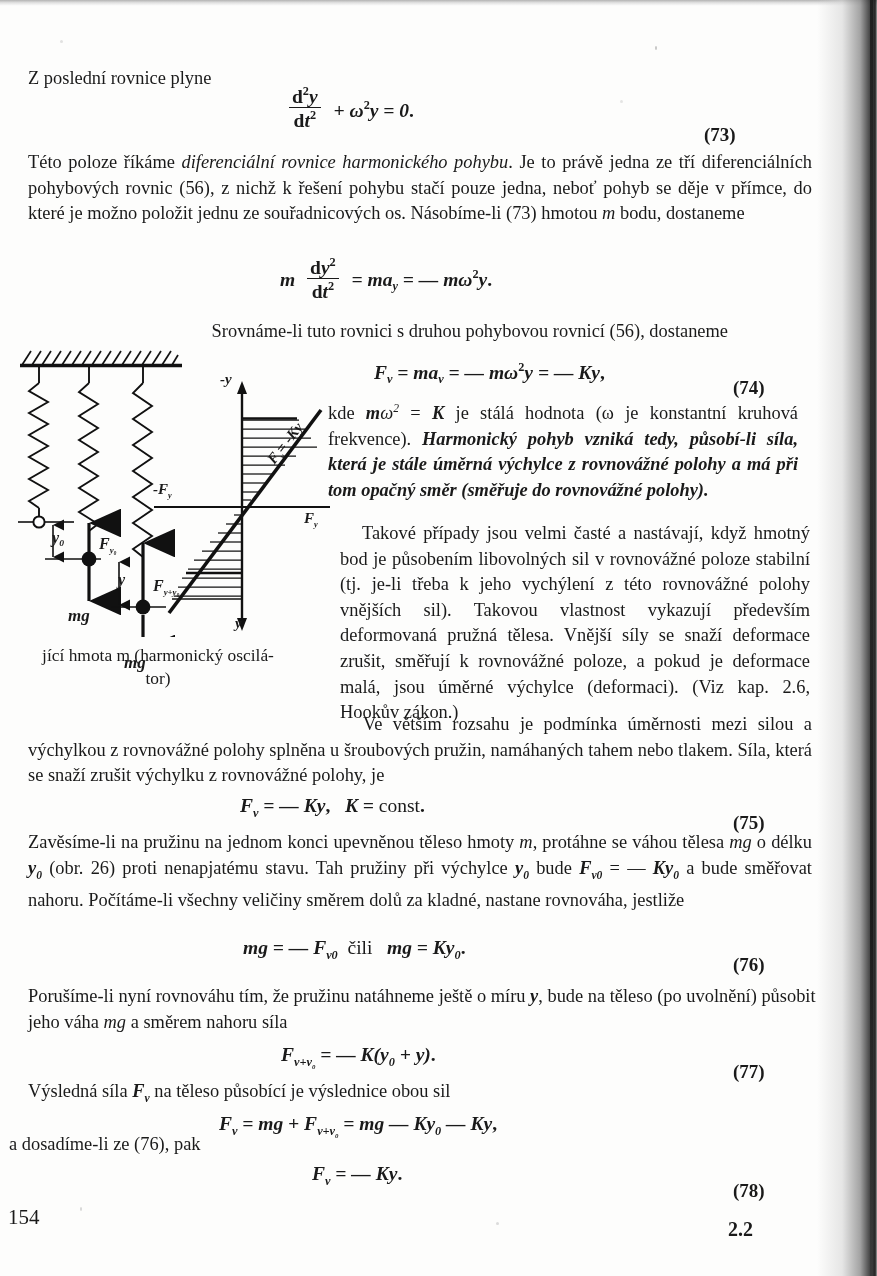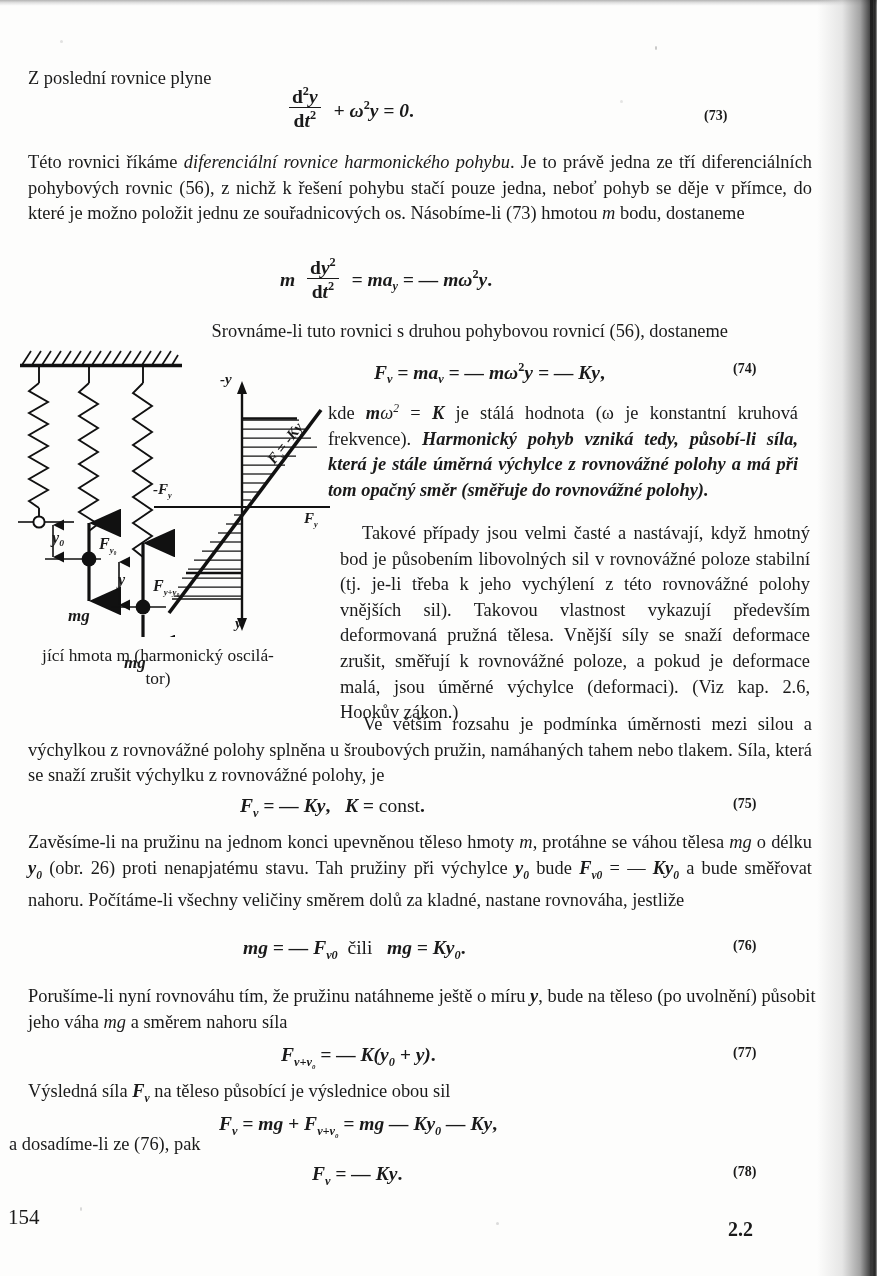--- a/index.html
+++ b/index.html
@@ -70,23 +70,24 @@
     position: absolute;
     font-size: 19.5px;
     font-weight: bold;
     font-style: italic;
     white-space: nowrap;
   }
   .eq .rm { font-style: normal; font-weight: bold; }
   .eq .up { font-style: normal; }
   .eqnum {
     position: absolute;
-    font-size: 14px;
+    font-size: 19px;
     font-weight: bold;
     font-style: normal;
+    margin-top: 16px;
   }
   .frac {
     display: inline-block;
     vertical-align: middle;
     text-align: center;
     position: relative;
     top: -1px;
   }
   .frac .num { display: block; padding: 0 3px; line-height: 1.05; }
   .frac .den { display: block; border-top: 1.6px solid #1a1a1a; padding: 0 3px; line-height: 1.15; }
@@ -132,21 +133,21 @@
   <div class="eq" style="left:289px;top:86px;">
     <span class="frac">
       <span class="num"><span class="rm">d</span><sup class="s rm">2</sup>y</span>
       <span class="den"><span class="rm">d</span>t<sup class="s rm">2</sup></span>
     </span>
     <span style="display:inline-block;vertical-align:middle;padding-left:8px;">+ ω<sup class="s rm">2</sup>y = 0<span class="rm">.</span></span>
   </div>
   <div class="eqnum" style="left:704px;top:108px;">(73)</div>
 
   <div class="tblock" style="left:28px;top:150px;width:784px;">
-    <span>Této rovnici říkáme </span><span class="it">diferenciální rovnice harmonického pohybu</span><span>. Je to právě jedna ze tří diferenciálních pohybových rovnic (56), z nichž k řešení pohybu stačí pouze jedna, neboť pohyb se děje v přímce, do které je možno položit jednu ze souřadnicových os. Násobíme-li (73) hmotou </span><span class="it">m</span><span> bodu, dostaneme</span>
+    <span>Této poloze říkáme </span><span class="it">diferenciální rovnice harmonického pohybu</span><span>. Je to právě jedna ze tří diferenciálních pohybových rovnic (56), z nichž k řešení pohybu stačí pouze jedna, neboť pohyb se děje v přímce, do které je možno položit jednu ze souřadnicových os. Násobíme-li (73) hmotou </span><span class="it">m</span><span> bodu, dostaneme</span>
   </div>
 
   <div class="eq" style="left:280px;top:257px;">
     <span style="display:inline-block;vertical-align:middle;padding-right:7px;">m</span>
     <span class="frac">
       <span class="num"><span class="rm">d</span>y<sup class="s rm">2</sup></span>
       <span class="den"><span class="rm">d</span>t<sup class="s rm">2</sup></span>
     </span>
     <span style="display:inline-block;vertical-align:middle;padding-left:8px;">= ma<sub class="s">y</sub> = — mω<sup class="s rm">2</sup>y<span class="rm">.</span></span>
   </div>

